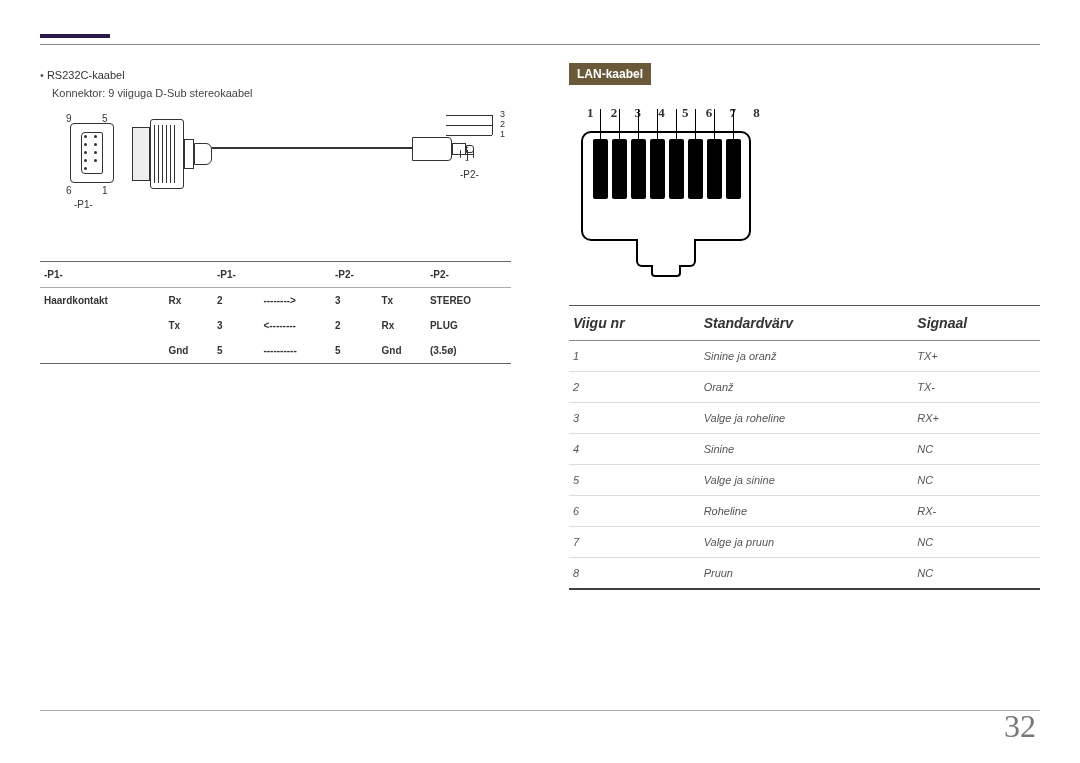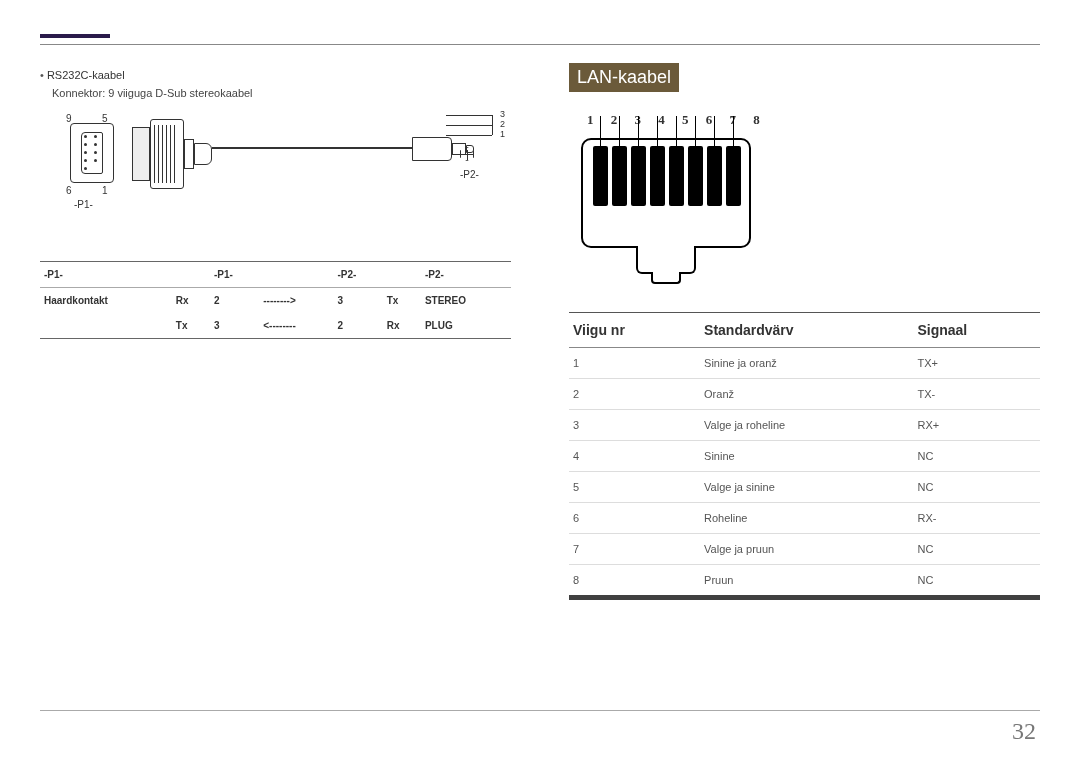--- a/index.html
+++ b/index.html
@@ -95,21 +95,21 @@
   table.rs232tbl {
     width: 100%; border-collapse: collapse; font-size: 10px;
     border-top: 1px solid #666; border-bottom: 1px solid #666;
   }
   table.rs232tbl th, table.rs232tbl td {
     text-align: left; padding: 7px 4px; font-weight: bold;
   }
   table.rs232tbl thead th { font-weight: bold; border-bottom: 1px solid #aaa;}
   .section-head {
     background: #6b5a3a; color: #fff; display:inline-block;
-    padding: 4px 8px; font-weight: normal; font-size: 18px; margin-bottom: 10px;
+    padding: 4px 8px; font-weight: bold; font-size: 12px; margin-bottom: 10px;
   }
   .rj45-area { margin: 10px 0 20px 12px; position:relative; height:180px;}
   .pin-nums { position:absolute; left:6px; top:0; font-size:13px; letter-spacing: 7px; font-family: serif; font-weight: bold;}
   .rj45 {
     position:absolute; left:0; top:26px;
   }
   .rj45-body {
     width: 170px; height: 110px; border:2.5px solid #000; border-radius:10px;
     position:relative; background:#fff;
   }
@@ -127,27 +127,27 @@
     position:absolute; left:10px; top:6px; display:flex; gap:4px;
   }
   .contact {
     width:15px; height:60px; background:#000; border-radius:2px; position:relative;
   }
   .contact::before {
     content:""; position:absolute; left:7px; top:-30px; width:1px; height:30px; background:#000;
   }
   table.lantbl {
     width:100%; border-collapse:collapse; font-size:11px;
-    border-top:1px solid #555; border-bottom:5px solid #404040;
+    border-top:1px solid #555; border-bottom:2px solid #404040;font-style:italic;
   }
   table.lantbl th { text-align:left; font-size:14px; font-weight:bold; padding:9px 4px; border-bottom:1px solid #888;}
   table.lantbl td { padding:9px 4px; border-bottom:1px solid #ddd; color:#555;}
   table.lantbl tr:last-child td { border-bottom:none;}
   .page-num {
-    position:absolute; right:44px; bottom:18px; font-size:24px; color:#777;
+    position:absolute; right:44px; bottom:18px; font-size:32px; color:#777;
     font-family: Georgia, serif;
   }
   .hr-bottom {
     position:absolute; left:40px; right:40px; bottom:52px;
     border:none; border-top:1px solid #aaa;
   }
 </style>
 </head>
 <body>
 
@@ -239,20 +239,29 @@
           </tr>
           <tr>
             <td style="font-weight: bold;"></td>
             <td>Tx</td>
             <td>3</td>
             <td>&lt;--------</td>
             <td>2</td>
             <td>Rx</td>
             <td style="font-weight: bold;">PLUG</td>
           </tr>
+          <tr>
+            <td style="font-weight: bold;"></td>
+            <td>Gnd</td>
+            <td>5</td>
+            <td>----------</td>
+            <td>5</td>
+            <td>Gnd</td>
+            <td style="font-weight: bold;">(3.5ø)</td>
+          </tr>
         </tbody>
     </table>
   </div>
 
   <div class="col">
     <div class="section-head">LAN-kaabel</div>
 
     <div class="rj45-area">
       <div class="pin-nums">1 2 3 4 5 6 7 8</div>
       <div class="rj45">

